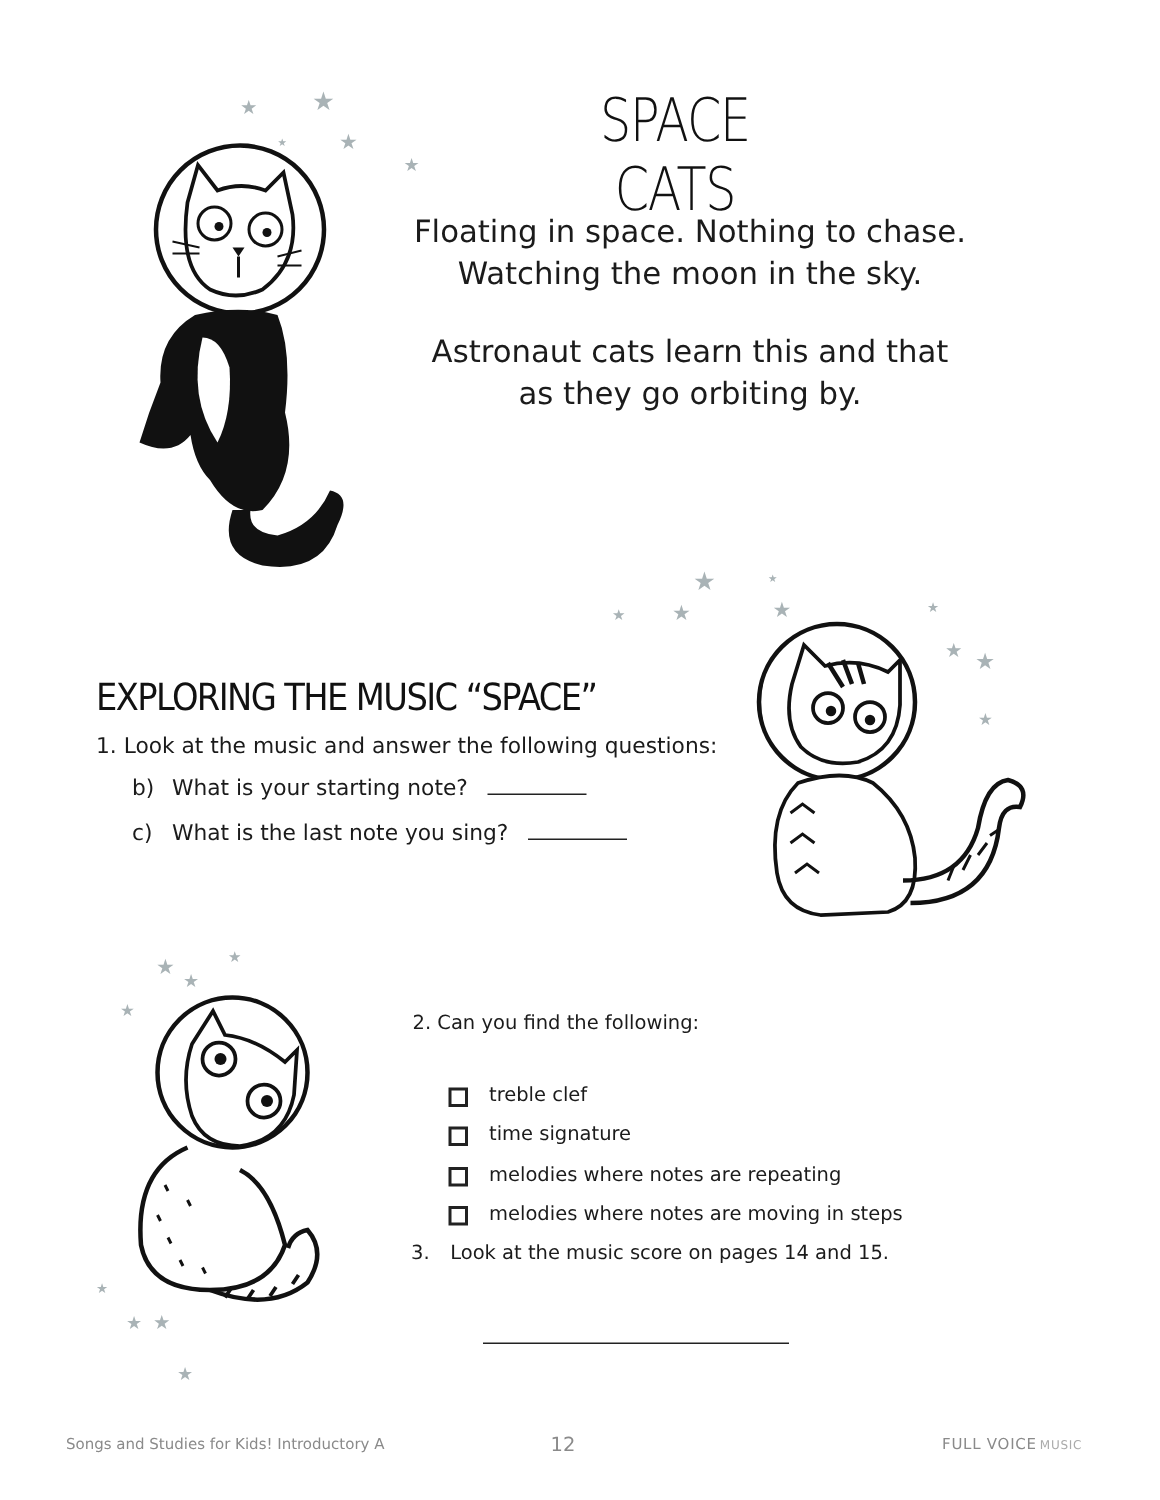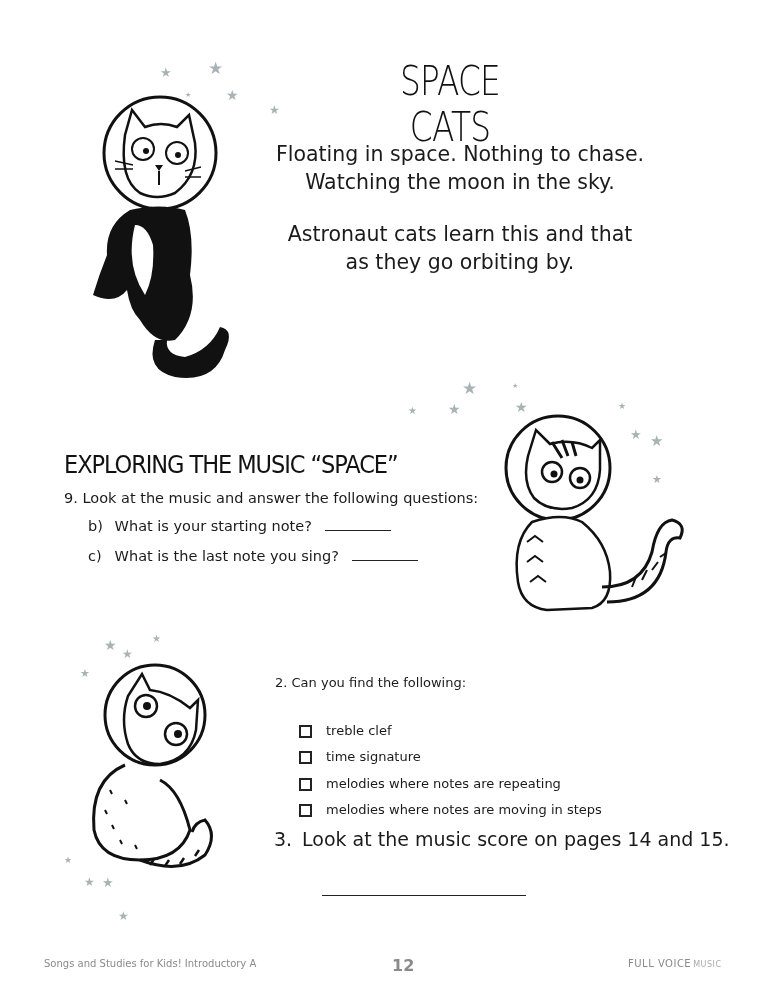--- a/index.html
+++ b/index.html
@@ -17,29 +17,29 @@
                      transform:scaleX(0.9); transform-origin:left; color:#111; white-space:nowrap; }
   .q1 { left:64px; top:490px; font-size:14.5px; color:#1b1b1b; }
   .q1 .stem { display:block; height:28px; }
   .q1 .sub { display:block; padding-left:24px; height:30px; white-space:nowrap; }
   .q1 .sub .lbl { display:inline-block; width:22px; }
   .blank { display:inline-block; border-bottom:1px solid #222; vertical-align:baseline; margin-left:8px; height:1px; }
   .q2 { left:275px; top:675px; font-size:13px; color:#1b1b1b; }
   .q2 .stem { display:block; height:36px; }
   .check-row { display:flex; align-items:flex-end; height:26.5px; padding-left:24px; white-space:nowrap; }
   .check-box { width:13px; height:13px; border:2px solid #222; margin-right:14px; box-sizing:border-box; cursor:pointer; }
-  .q3 { left:274px; top:828px; font-size:19px; color:#1b1b1b; }
+  .q3 { left:274px; top:828px; font-size:13px; color:#1b1b1b; }
   .q3 .stem { display:block; height:32px; white-space:nowrap; }
   .q3 .stem .num { display:inline-block; width:22px; }
   .q3 .sub { display:block; padding-left:24px; white-space:nowrap; }
   .q3 .sub .lbl { display:inline-block; width:24px; }
   .answer-line { left:322px; top:895px; width:204px; border-bottom:1px solid #222; }
   .footer { top:958px; font-size:10px; color:#8a8a8a; }
   .footer-left { left:44px; }
-  .footer-center { left:392px; font-size:16px; top:956px;font-weight:bold; }
+  .footer-center { left:367px; font-size:13px; top:956px; }
   .footer-right { left:612px; letter-spacing:0.5px;margin-left:16px; }
   .footer-right .brand-mark { font-size:8px; color:#aaa; margin-left:2px; }
   .star { position:absolute; color:#a9b3b6; line-height:1; }
   svg.cat { position:absolute; overflow:visible; }
 </style>
 </head>
 <body>
 
 <div class="abs title">SPACE CATS</div>
 
@@ -50,21 +50,21 @@
   </div>
   <div class="stanza">
     <span class="line">Astronaut cats learn this and that</span>
     <span class="line">as they go orbiting by.</span>
   </div>
 </div>
 
 <div class="abs section-heading">EXPLORING THE MUSIC “SPACE”</div>
 
 <div class="abs q1">
-  <span class="stem">9. Look at the music and answer the following questions:</span>
+  <span class="stem">1. Look at the music and answer the following questions:</span>
   <span class="sub">
     <span class="lbl">b)</span>
     <span>What is your starting note?</span>
     <span class="blank" style="width:66px"></span>
   </span>
   <span class="sub">
     <span class="lbl">c)</span>
     <span>What is the last note you sing?</span>
     <span class="blank" style="width:66px"></span>
   </span>

